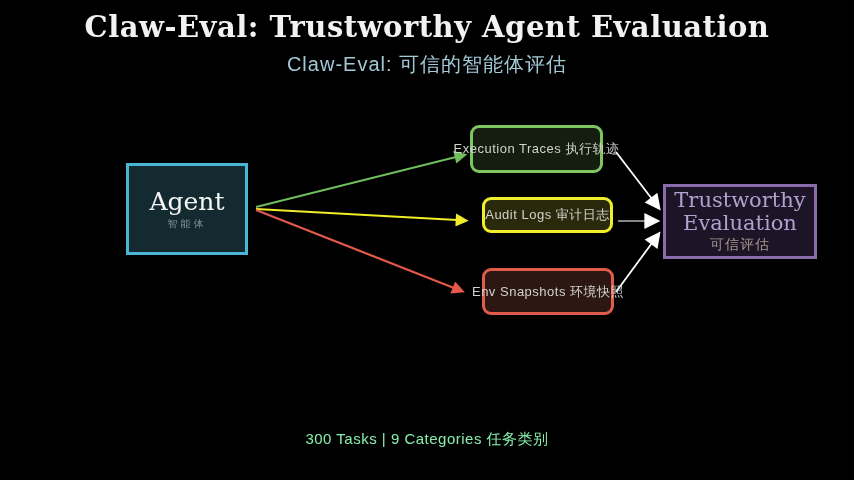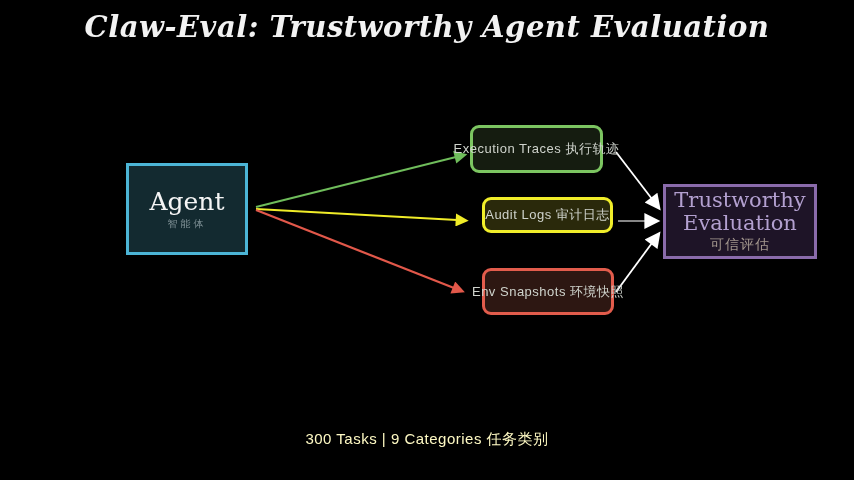--- a/index.html
+++ b/index.html
@@ -3,21 +3,21 @@
 <meta charset="utf-8">
 <style>
   html,body{margin:0;padding:0;background:#000;}
   .canvas{
     position:relative;width:854px;height:480px;background:#000000;
     overflow:hidden;font-family:"Liberation Sans",sans-serif;
   }
   .title{
     position:absolute;top:10px;left:0;width:100%;margin:0;text-align:center;
     font-family:"DejaVu Serif","Liberation Serif",serif;font-weight:bold;
-    font-size:29px;color:#f2f2f2;letter-spacing:0.5px;font-style:italic;
+    font-size:29px;color:#f2f2f2;letter-spacing:0.5px;
   }
   .subtitle{
     position:absolute;top:51px;left:0;width:100%;text-align:center;
     font-size:20px;color:#a3c9d6;letter-spacing:1px;
   }
   .arrows{position:absolute;top:0;left:0;pointer-events:none;}
   .node{position:absolute;box-sizing:border-box;display:flex;flex-direction:column;
     align-items:center;justify-content:center;}
   .agent-node{
     left:126px;top:163px;width:122px;height:92px;
@@ -39,29 +39,30 @@
     left:663px;top:184px;width:154px;height:75px;
     border:3px solid #8a6bab;background:#1e1427;
   }
   .eval-label{
     font-family:"DejaVu Serif","Liberation Serif",serif;
     font-size:21px;color:#b3a0d0;text-align:center;line-height:1.08;
   }
   .eval-zh{font-size:14px;color:#a3978e;letter-spacing:1px;margin-top:1px;}
   .footer{
     position:absolute;top:430px;left:0;width:100%;text-align:center;
-    font-size:15px;color:#fef9c3;letter-spacing:0.5px;
+    font-size:15px;color:#86efac;letter-spacing:0.5px;
   }
 </style>
 </head>
 <body>
 
 <div class="canvas">
 
   <h1 class="title">Claw-Eval: Trustworthy Agent Evaluation</h1>
+  <div class="subtitle">Claw-Eval: 可信的智能体评估</div>
 
   <svg class="arrows" width="854" height="480" viewBox="0 0 854 480">
     <defs>
       <marker id="ah-green" viewBox="0 0 10 10" refX="1" refY="5" markerWidth="17" markerHeight="13" orient="auto" markerUnits="userSpaceOnUse">
         <path d="M0,0 L10,5 L0,10 Z" fill="#6fbd5b"></path>
       </marker>
       <marker id="ah-yellow" viewBox="0 0 10 10" refX="1" refY="5" markerWidth="17" markerHeight="13" orient="auto" markerUnits="userSpaceOnUse">
         <path d="M0,0 L10,5 L0,10 Z" fill="#f0ec28"></path>
       </marker>
       <marker id="ah-red" viewBox="0 0 10 10" refX="1" refY="5" markerWidth="17" markerHeight="13" orient="auto" markerUnits="userSpaceOnUse">

